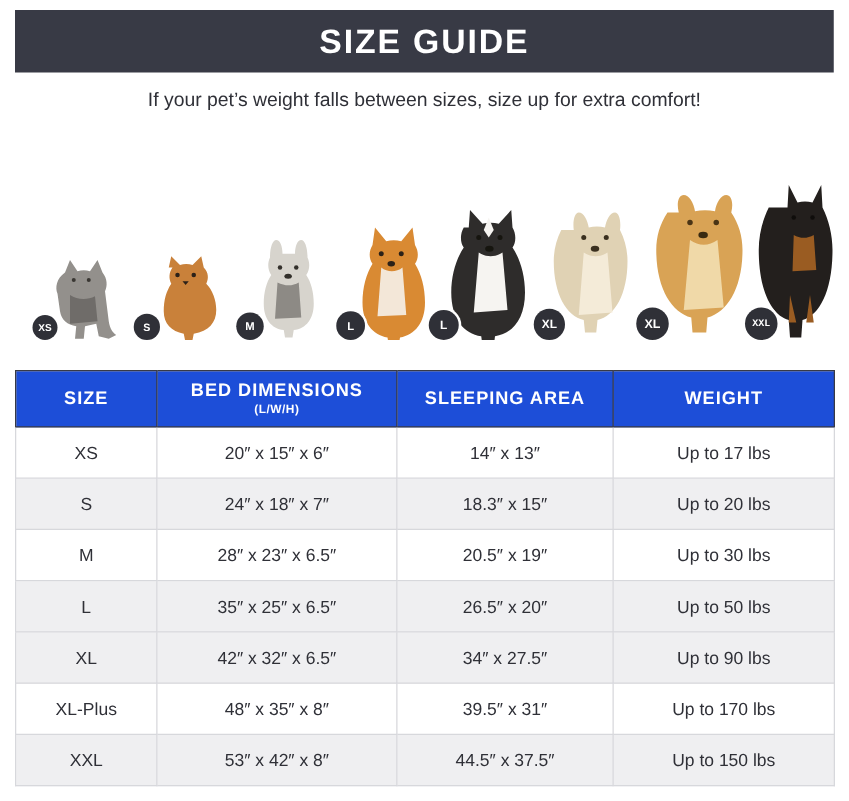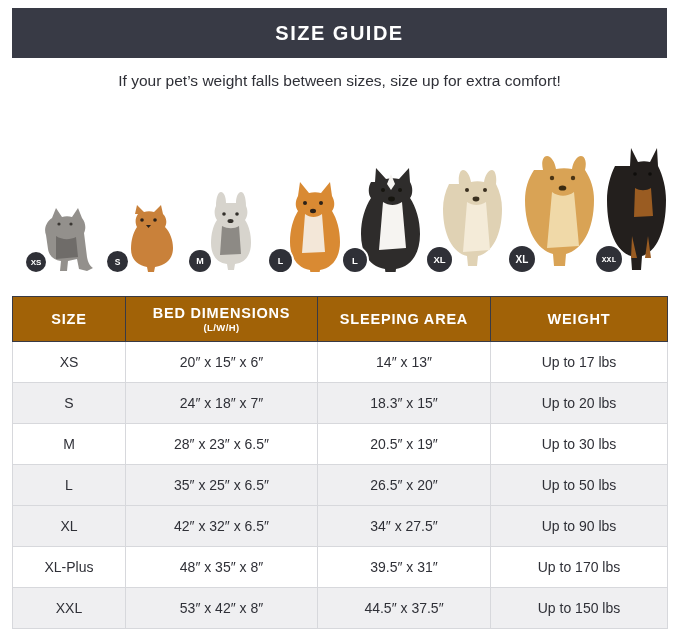--- a/index.html
+++ b/index.html
@@ -28,21 +28,21 @@
     top: 8px;
     width: 655px;
     height: 50px;
     background: #383a45;
     display: flex;
     align-items: center;
     justify-content: center;
   }
   .header-title {
     color: #ffffff;
-    font-size: 20px;
+    font-size: 27px;
     font-weight: bold;
     letter-spacing: 1.5px;
   }
 
   .subtitle {
     position: absolute;
     left: 0;
     top: 72px;
     width: 679px;
     text-align: center;
@@ -94,21 +94,21 @@
     border-collapse: collapse;
     width: 655px;
     table-layout: fixed;
   }
   table.size-table th, table.size-table td {
     border: 1px solid #d7d8dc;
     text-align: center;
     vertical-align: middle;
   }
   table.size-table thead th {
-    background: #a16207;
+    background: #1d4ed8;
     color: #ffffff;
     border: 1px solid #383a45;
     height: 40px;
     font-size: 14.5px;
     letter-spacing: 0.8px;
     font-weight: bold;
     padding: 2px 0;
   }
   .sub-label {
     display: block;

